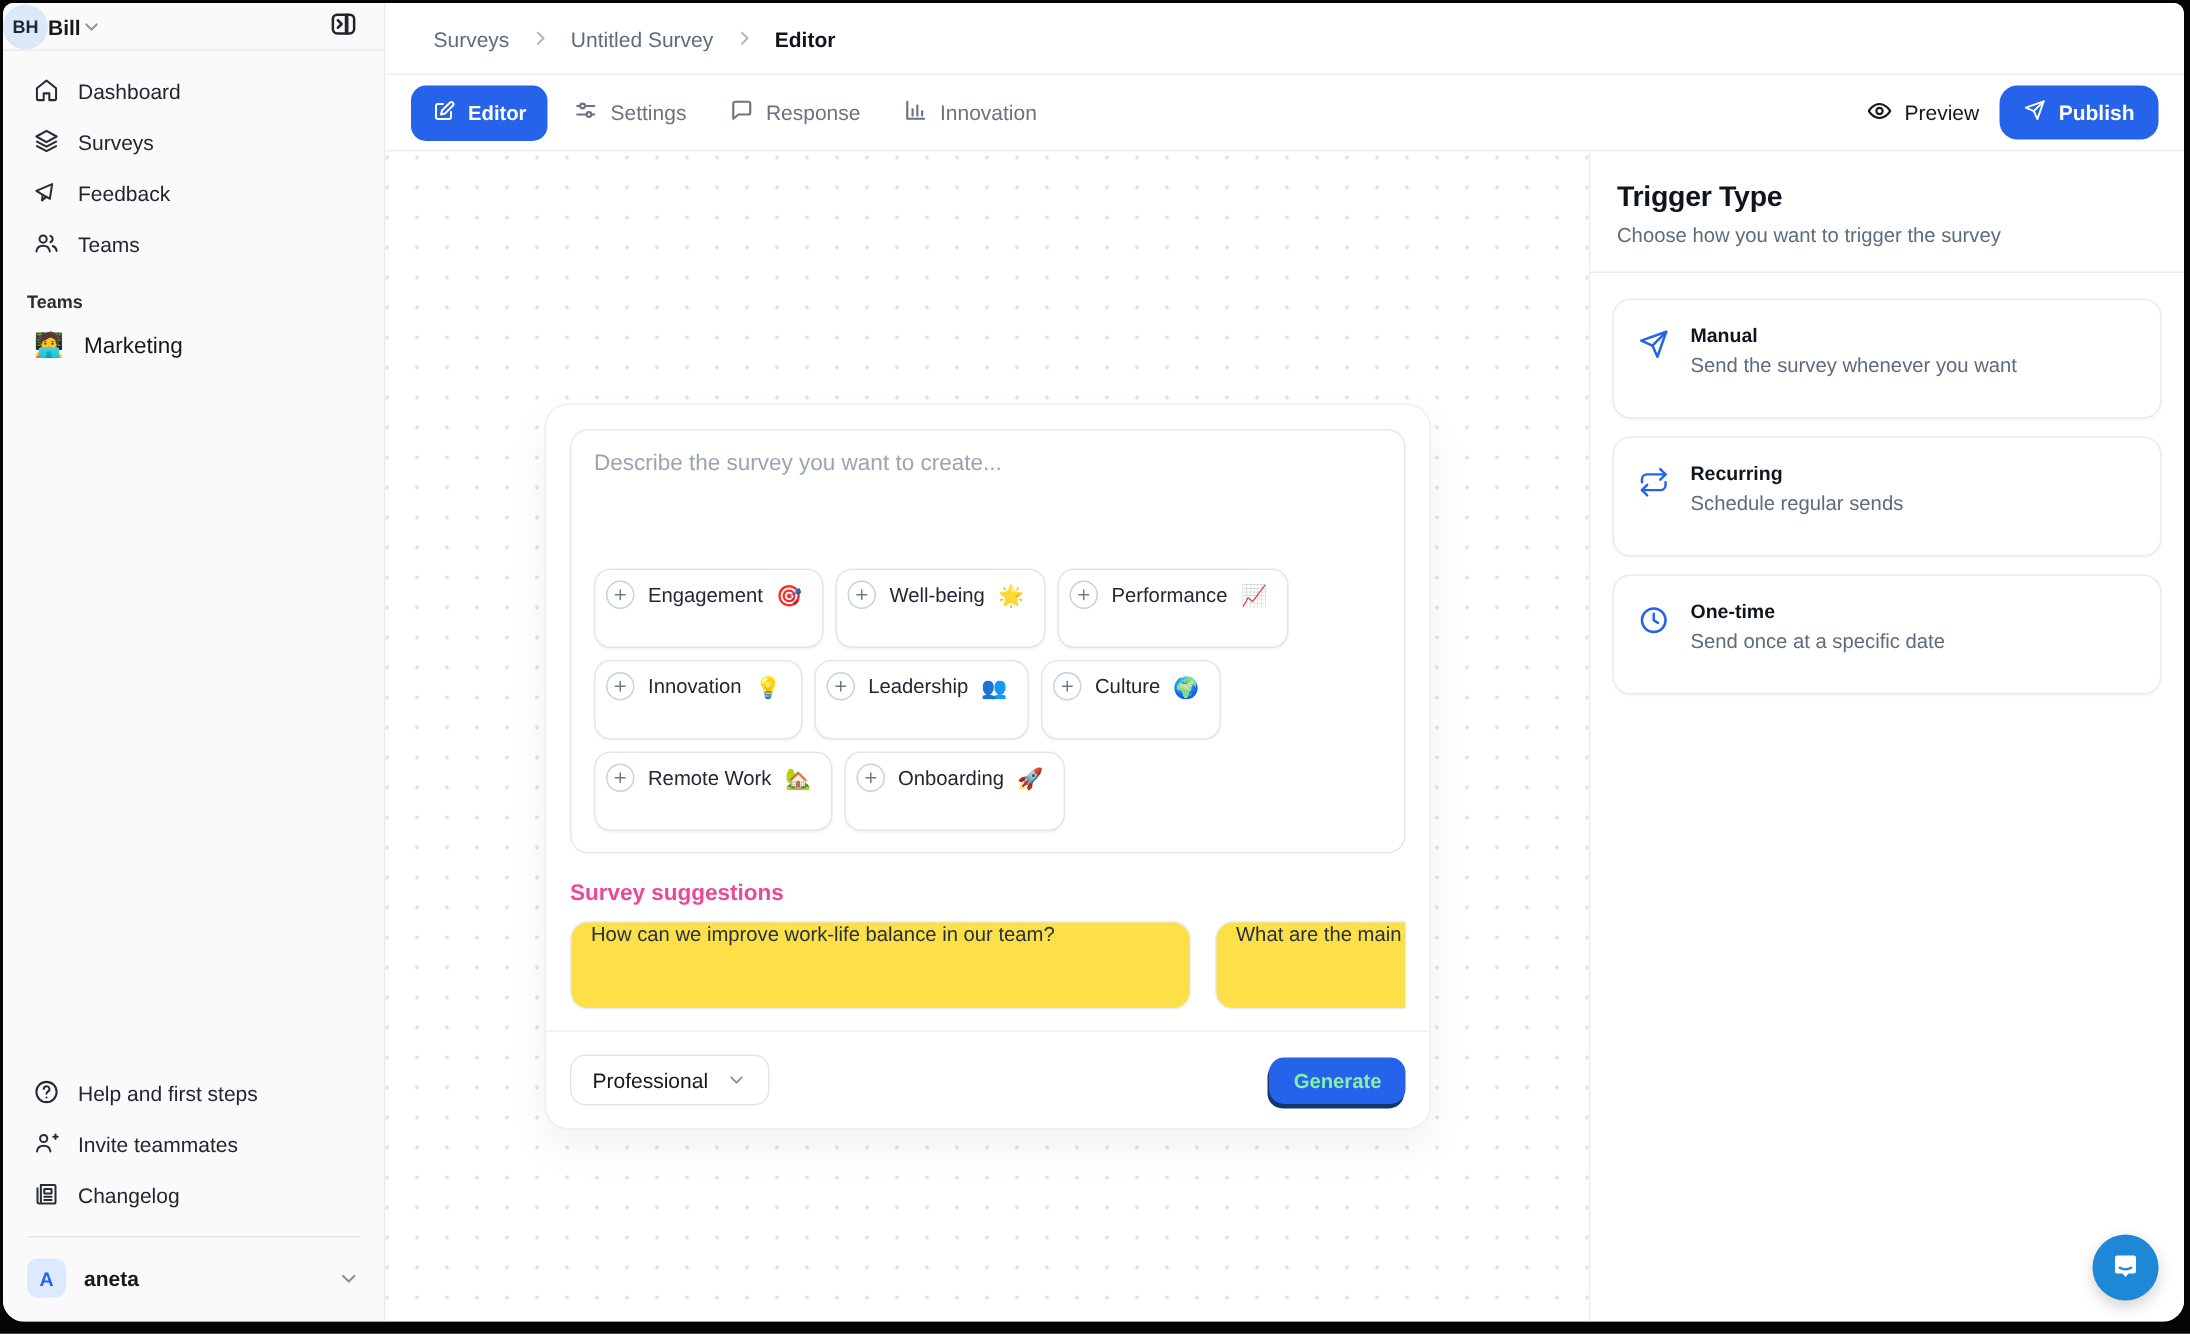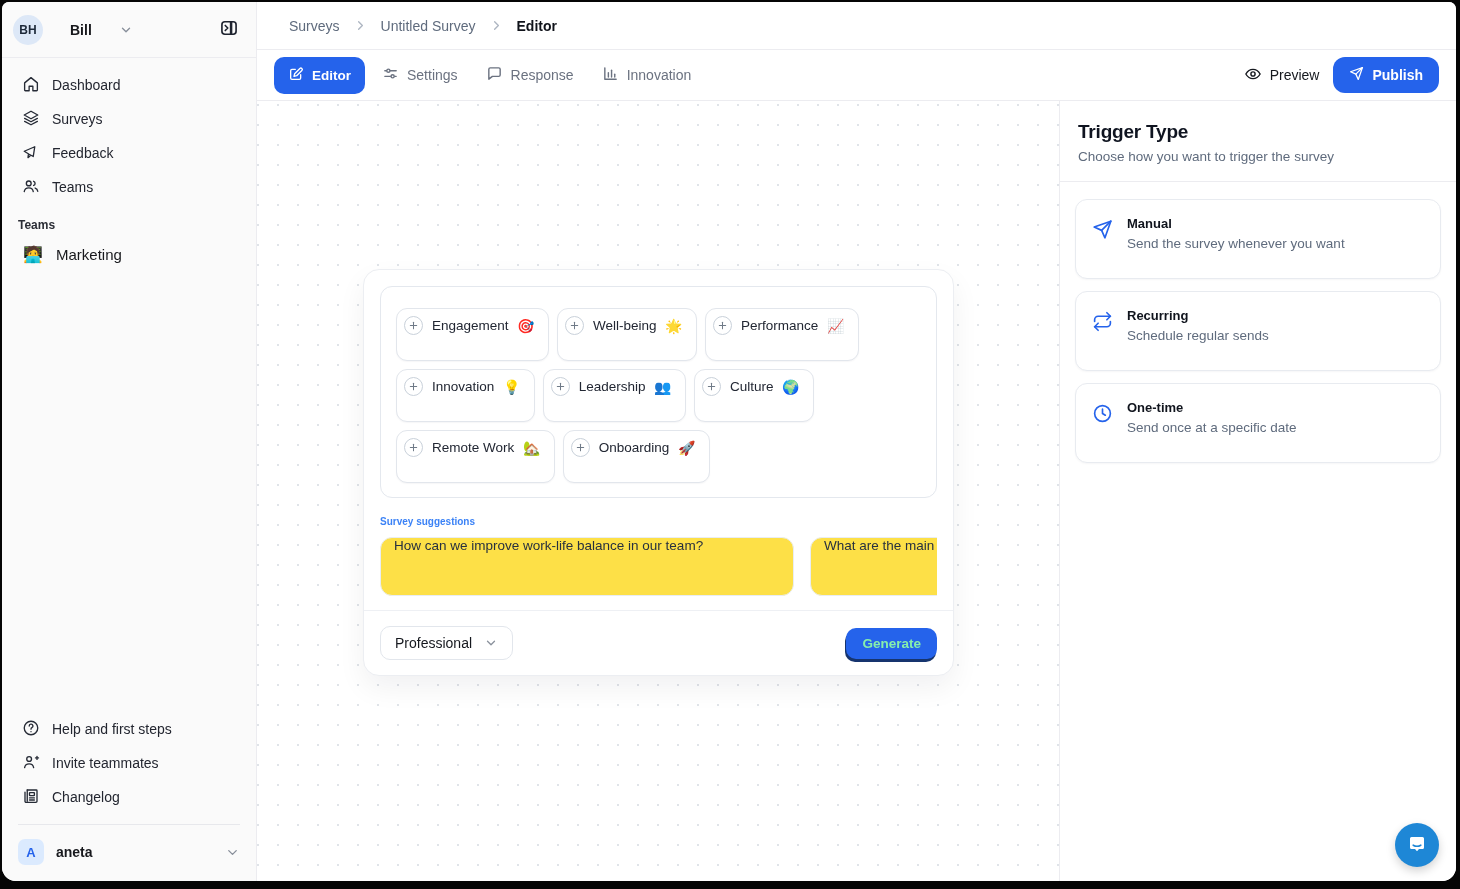--- a/index.html
+++ b/index.html
@@ -6,21 +6,21 @@
   html,body { width:1460px; height:889px; background:#050505; font-family:"Liberation Sans","DejaVu Sans",sans-serif; overflow:hidden; }
 
   .window {
     position:absolute; left:2px; top:2px; width:1454px; height:879px;
     background:#fff; border-radius:7px 7px 14px 14px; overflow:hidden;
     display:flex;
   }
 
   
   .sidebar { width:255px; flex:none; background:#fafafa; border-right:1px solid #ececf0; display:flex; flex-direction:column; }
-  .sb-header { height:56px; flex:none; display:flex; align-items:center; padding:0 12px 0 11px; gap:27px; border-bottom:1px solid #ececf0; }
+  .sb-header { height:32px; flex:none; display:flex; align-items:center; padding:0 12px 0 0; gap:0; border-bottom:1px solid #ececf0; }
   .ws-avatar { width:30px; height:30px; border-radius:50%; background:#dde8f7; color:#1c2838; font-size:12px; font-weight:700; display:flex; align-items:center; justify-content:center; flex:none; }
   .ws-name { font-size:14px; font-weight:700; color:#17181c; }
   .sb-header .chev { color:#8a919c; }
   .sb-toggle { margin-left:auto; width:30px; height:30px; border:none; background:transparent; border-radius:8px; display:flex; align-items:center; justify-content:center; cursor:pointer; color:#1f2430; }
 
   .sb-nav { padding:10px 12px 0; }
   .sb-item { height:34px; display:flex; align-items:center; gap:12px; padding:0 8px; border-radius:8px; font-size:14px; color:#232630; cursor:pointer; }
   .sb-item svg { flex:none; color:#262b36; }
   .sb-section { padding:14px 16px 4px; font-size:12px; font-weight:700; color:#2a2d35; }
   .team-item { height:36px; display:flex; align-items:center; gap:12px; padding:0 8px; margin:0 12px; border-radius:8px; font-size:15px; color:#17181c; cursor:pointer; }
@@ -57,21 +57,21 @@
   .gen-card { position:absolute; left:106px; top:168px; width:591px; background:#fff; border:1px solid #eceef2; border-radius:16px; box-shadow:0 12px 28px rgba(15,23,42,.06); }
   .gen-body { padding:16px 16px 0; }
   .prompt-box { border:1px solid #e4e8ee; border-radius:12px; padding:13px 15px 14px; min-height:200px; }
   .prompt-box textarea { width:100%; height:66px; border:none; outline:none; resize:none; font-family:inherit; font-size:15px; color:#1f2430; background:transparent; }
   .prompt-box textarea::placeholder { color:#9aa4b2; }
   .chip-wrap { display:flex; flex-wrap:wrap; gap:8px; margin-top:8px; }
   .chip { display:inline-flex; align-items:center; gap:9px; padding:7px 13px 25px 7px; background:#fff; border:1px solid #e2e6ec; border-radius:11px; font-size:13.5px; color:#222733; cursor:pointer; box-shadow:0 1px 1.5px rgba(16,24,40,.04); }
   .chip-plus { width:19px; height:19px; border-radius:50%; border:1px solid #c9d1da; color:#6f7a87; display:flex; align-items:center; justify-content:center; flex:none; }
   .chip-emoji { font-size:14px; line-height:1; }
 
-  .sugg-title { margin:18px 0 10px; font-size:10px; font-weight:600; color:#3b82f6; }
+  .sugg-title { margin:18px 0 10px; font-size:15px; font-weight:600; color:#ec4899; }
   .sugg-row { display:flex; gap:16px; overflow:hidden; }
   .sugg-card { flex:none; height:59px; background:#fde047; border:1px solid #e9edf2; border-radius:12px; padding:0 13px; font-size:13.5px; color:#27303f; cursor:pointer; }
   .sugg-card.c0 { width:414px; }
   .sugg-card.c1 { width:320px; }
 
   .gen-footer { margin-top:14px; border-top:1px solid #eef0f4; padding:15px 16px; display:flex; align-items:center; justify-content:space-between; }
   .tone-select { display:flex; align-items:center; gap:12px; border:1px solid #e2e6ec; border-radius:10px; padding:8px 14px; font-size:14px; color:#15181e; background:#fff; cursor:pointer; }
   .tone-select .chev { color:#8a919c; }
   .generate-btn { background:#2563eb; color:#86efac; border:none; border-radius:10px; padding:8px 16px; font-size:13.5px; font-weight:600; cursor:pointer; box-shadow:-1px 3px 0 #16346e; }
 
@@ -293,20 +293,21 @@
         </button>
       </div>
     </div>
 
     <div class="content">
 
       <div class="canvas">
         <div class="gen-card">
           <div class="gen-body">
             <div class="prompt-box">
+              <textarea placeholder="Describe the survey you want to create..." style=""></textarea>
               <div class="chip-wrap">
                 <button class="chip">
                   <span class="chip-plus">
                       <svg width="11" height="11" viewBox="0 0 24 24" fill="none" stroke="currentColor" stroke-width="2.2" stroke-linecap="round">
                         <line x1="12" y1="5" x2="12" y2="19"></line>
                         <line x1="5" y1="12" x2="19" y2="12"></line>
                       </svg>
                     </span>
                   <span>Engagement</span>
                   <span class="chip-emoji">🎯</span>

